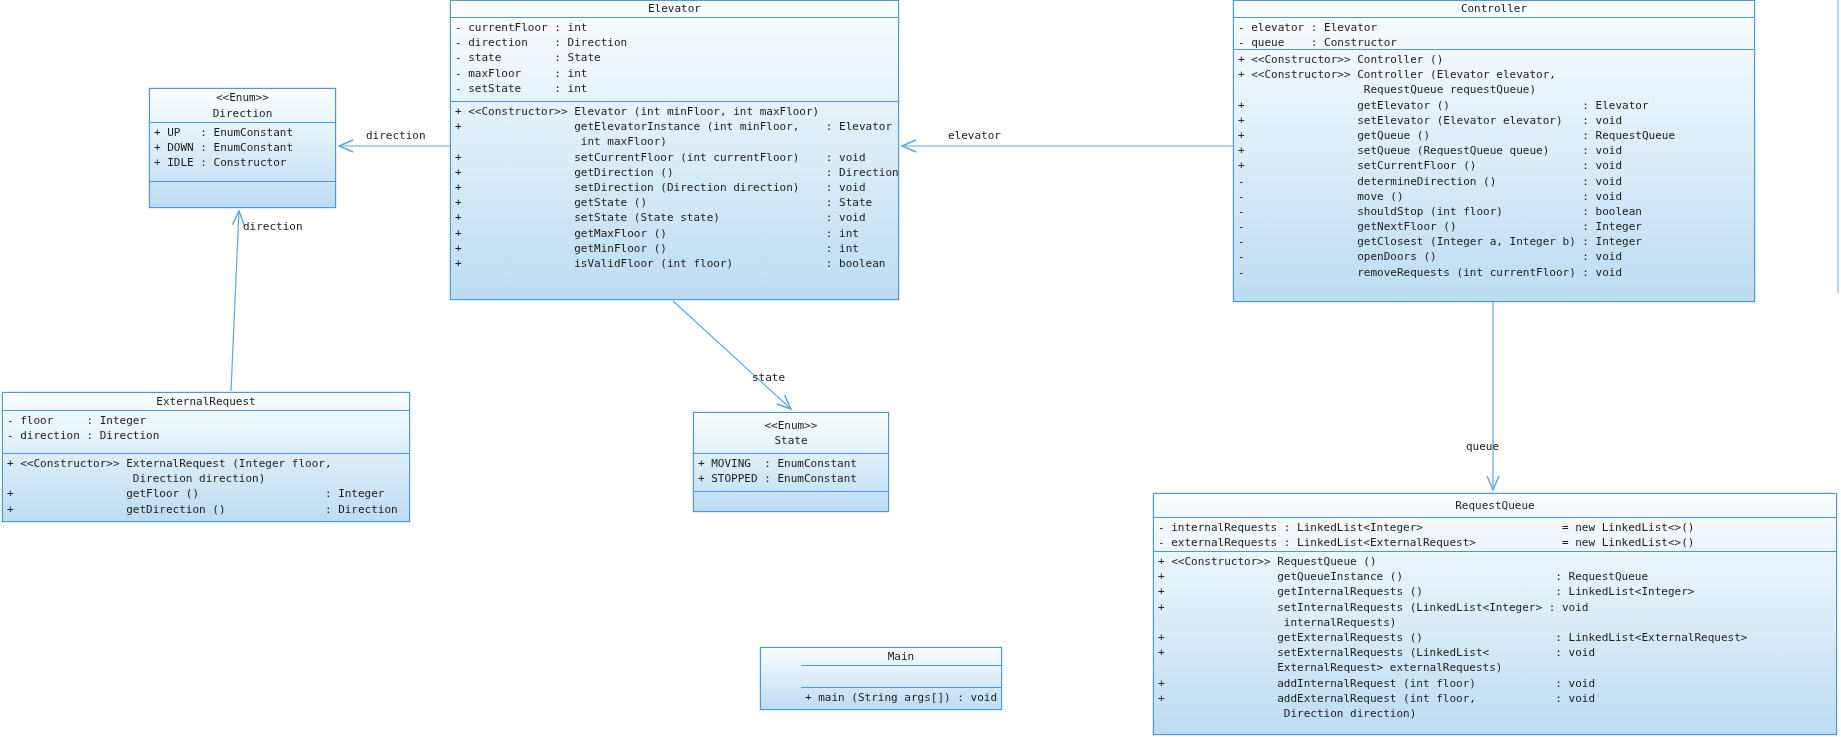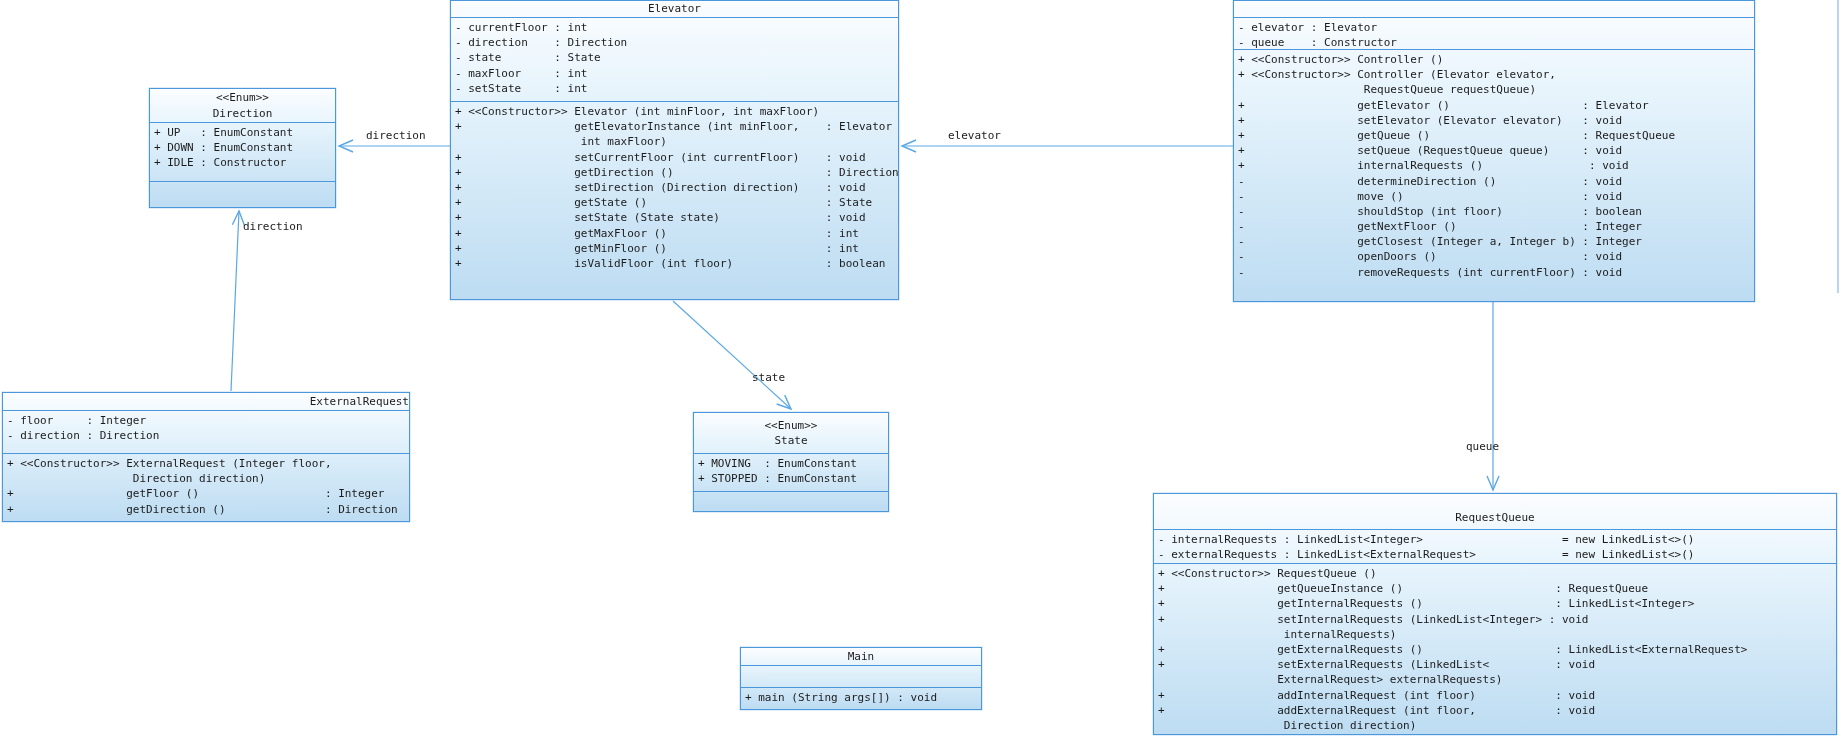--- a/index.html
+++ b/index.html
@@ -77,45 +77,48 @@
         <div class="line">+                 setDirection (Direction direction)    : void</div>
         <div class="line">+                 getState ()                           : State</div>
         <div class="line">+                 setState (State state)                : void</div>
         <div class="line">+                 getMaxFloor ()                        : int</div>
         <div class="line">+                 getMinFloor ()                        : int</div>
         <div class="line">+                 isValidFloor (int floor)              : boolean</div>
       </div>
   </div>
 
   <div class="class-box" style="left:1233px;top:0px;width:522px;height:302px;">
-    <div class="compartment" style="height:32px;margin-top:16px;">
+    <div class="compartment title" style="height:16px;">
+      <div class="line">Controller</div>
+    </div>
+    <div class="compartment" style="height:32px;">
         <div class="line">- elevator : Elevator</div>
         <div class="line">- queue    : Constructor</div>
       </div>
     <div class="compartment methods">
         <div class="line">+ &lt;&lt;Constructor&gt;&gt; Controller ()</div>
         <div class="line">+ &lt;&lt;Constructor&gt;&gt; Controller (Elevator elevator,</div>
         <div class="line">                   RequestQueue requestQueue)</div>
         <div class="line">+                 getElevator ()                    : Elevator</div>
         <div class="line">+                 setElevator (Elevator elevator)   : void</div>
         <div class="line">+                 getQueue ()                       : RequestQueue</div>
         <div class="line">+                 setQueue (RequestQueue queue)     : void</div>
-        <div class="line">+                 internalRequests ()                : void</div>
+        <div class="line">+                 setCurrentFloor ()                : void</div>
         <div class="line">-                 determineDirection ()             : void</div>
         <div class="line">-                 move ()                           : void</div>
         <div class="line">-                 shouldStop (int floor)            : boolean</div>
         <div class="line">-                 getNextFloor ()                   : Integer</div>
         <div class="line">-                 getClosest (Integer a, Integer b) : Integer</div>
         <div class="line">-                 openDoors ()                      : void</div>
         <div class="line">-                 removeRequests (int currentFloor) : void</div>
       </div>
   </div>
 
   <div class="class-box" style="left:2px;top:392px;width:408px;height:130px;">
-    <div class="compartment title" style="height:17px;align-items:flex-end;">
+    <div class="compartment title" style="height:17px;">
       <div class="line">ExternalRequest</div>
     </div>
     <div class="compartment" style="height:43px;">
         <div class="line">- floor     : Integer</div>
         <div class="line">- direction : Direction</div>
       </div>
     <div class="compartment methods">
         <div class="line">+ &lt;&lt;Constructor&gt;&gt; ExternalRequest (Integer floor,</div>
         <div class="line">                   Direction direction)</div>
         <div class="line">+                 getFloor ()                   : Integer</div>
@@ -128,32 +131,32 @@
       <div class="line">&lt;&lt;Enum&gt;&gt;</div>
       <div class="line">State</div>
     </div>
     <div class="compartment" style="height:38px;">
         <div class="line">+ MOVING  : EnumConstant</div>
         <div class="line">+ STOPPED : EnumConstant</div>
       </div>
     <div class="compartment methods"></div>
   </div>
 
-  <div class="class-box" style="left:740px;top:647px;width:242px;height:63px;">
+  <div class="class-box" style="left:760px;top:647px;width:242px;height:63px;padding-left:40px;">
     <div class="compartment title" style="height:17px;">
       <div class="line">Main</div>
     </div>
     <div class="compartment" style="height:22px;"></div>
     <div class="compartment methods">
         <div class="line">+ main (String args[]) : void</div>
       </div>
   </div>
 
   <div class="class-box" style="left:1153px;top:493px;width:684px;height:242px;">
-    <div class="compartment title" style="height:23px;margin-top:12px;">
+    <div class="compartment title" style="height:23px;">
       <div class="line">RequestQueue</div>
     </div>
     <div class="compartment" style="height:34px;">
         <div class="line">- internalRequests : LinkedList&lt;Integer&gt;                     = new LinkedList&lt;&gt;()</div>
         <div class="line">- externalRequests : LinkedList&lt;ExternalRequest&gt;             = new LinkedList&lt;&gt;()</div>
       </div>
     <div class="compartment methods">
         <div class="line">+ &lt;&lt;Constructor&gt;&gt; RequestQueue ()</div>
         <div class="line">+                 getQueueInstance ()                       : RequestQueue</div>
         <div class="line">+                 getInternalRequests ()                    : LinkedList&lt;Integer&gt;</div>

